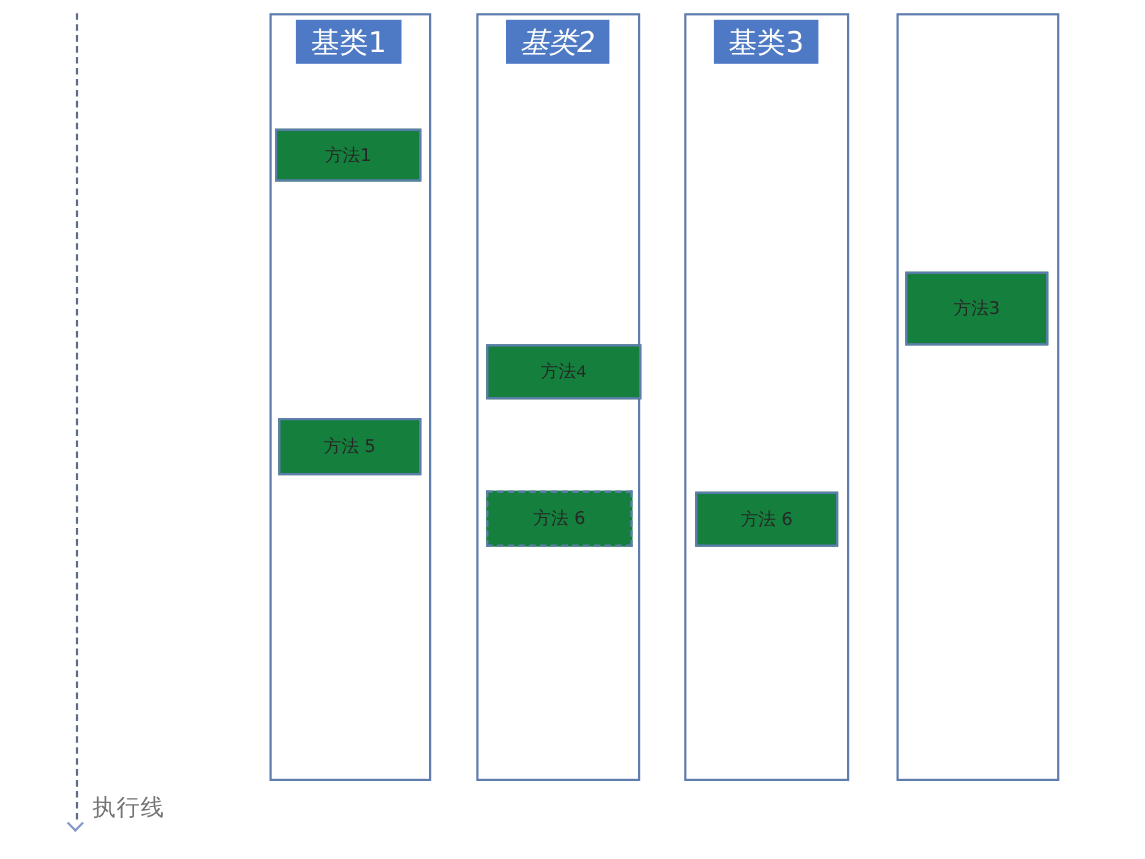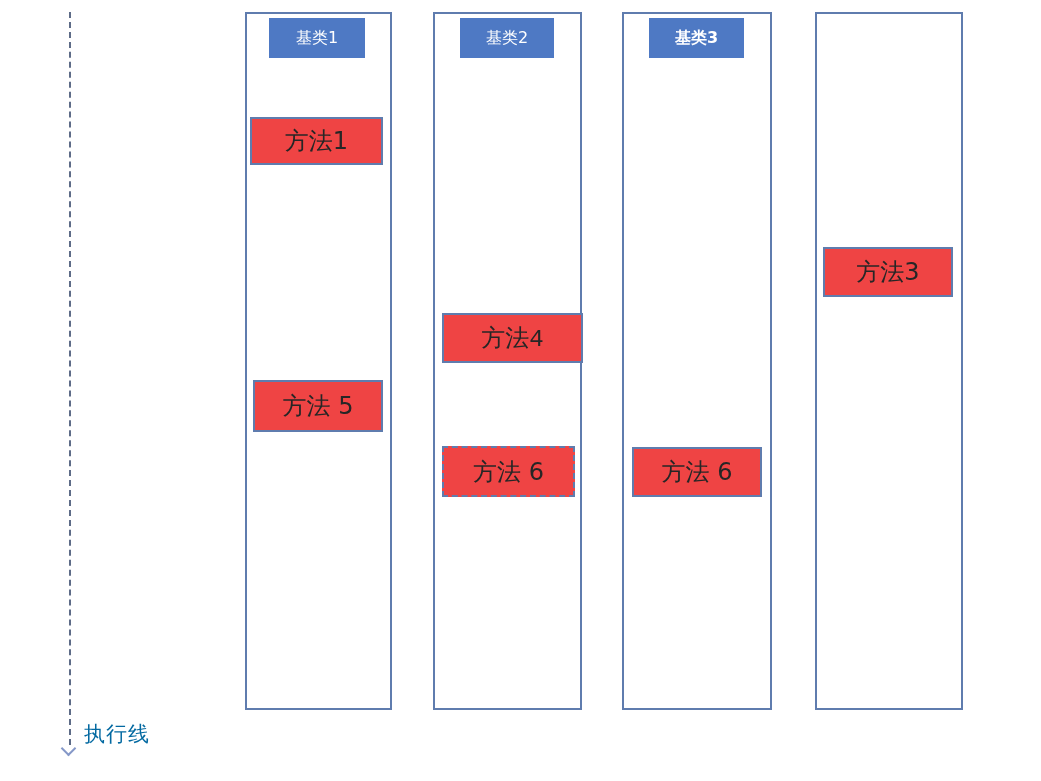--- a/index.html
+++ b/index.html
@@ -31,21 +31,21 @@
     height: 11px;
     border-left: 2px solid #8598c8;
     border-bottom: 2px solid #8598c8;
     transform: rotate(-45deg);
   }
   .exec-label {
     position: absolute;
     left: 84px;
     top: 720px;
     font-size: 21px;
-    color: #0369a1;
+    color: #737373;
     letter-spacing: 1px;
     white-space: nowrap;
   }
 
   
   .column {
     position: absolute;
     top: 12px;
     height: 698px;
     background: #ffffff;
@@ -55,48 +55,48 @@
   .col-2 { left: 433px; width: 149px; }
   .col-3 { left: 622px; width: 150px; }
   .col-4 { left: 815px; width: 148px; }
 
   
   .class-header {
     position: absolute;
     height: 40px;
     background: #4e79c4;
     color: #ffffff;
-    font-size: 16px;
+    font-size: 26px;
     display: flex;
     align-items: center;
     justify-content: center;
     white-space: nowrap;
   }
   .hdr-1 { left: 269px; top: 18px; width: 96px; }
-  .hdr-2 { left: 460px; top: 18px; width: 94px; }
-  .hdr-3 { left: 649px; top: 18px; width: 95px; font-weight: bold; }
+  .hdr-2 { left: 460px; top: 18px; width: 94px; font-style: italic; }
+  .hdr-3 { left: 649px; top: 18px; width: 95px; }
   .hdr-4 { left: 839px; top: 18px; width: 94px; }
 
   
   .method-box {
     position: absolute;
-    background: #ef4444;
+    background: #15803d;
     border: 2px solid #5f7cae;
     color: #262626;
-    font-size: 24px;
+    font-size: 16px;
     display: flex;
     align-items: center;
     justify-content: center;
     white-space: nowrap;
   }
   .method-box.dashed { border-style: dashed; }
 
   .m1 { left: 250px; top: 117px; width: 133px; height: 48px; }
   .m2 { left: 442px; top: 182px; width: 131px; height: 50px; }
-  .m3 { left: 823px; top: 247px; width: 130px; height: 50px; }
+  .m3 { left: 823px; top: 247px; width: 130px; height: 67px; }
   .m4 { left: 442px; top: 313px; width: 141px; height: 50px; font-family: Liberation Mono, monospace; }
   .m5 { left: 253px; top: 380px; width: 130px; height: 52px; }
   .m6d { left: 442px; top: 446px; width: 133px; height: 51px; }
   .m6 { left: 632px; top: 447px; width: 130px; height: 50px; }
   .m7 { left: 823px; top: 515px; width: 130px; height: 50px; }
 </style>
 </head>
 <body>
 
 <div class="canvas">

